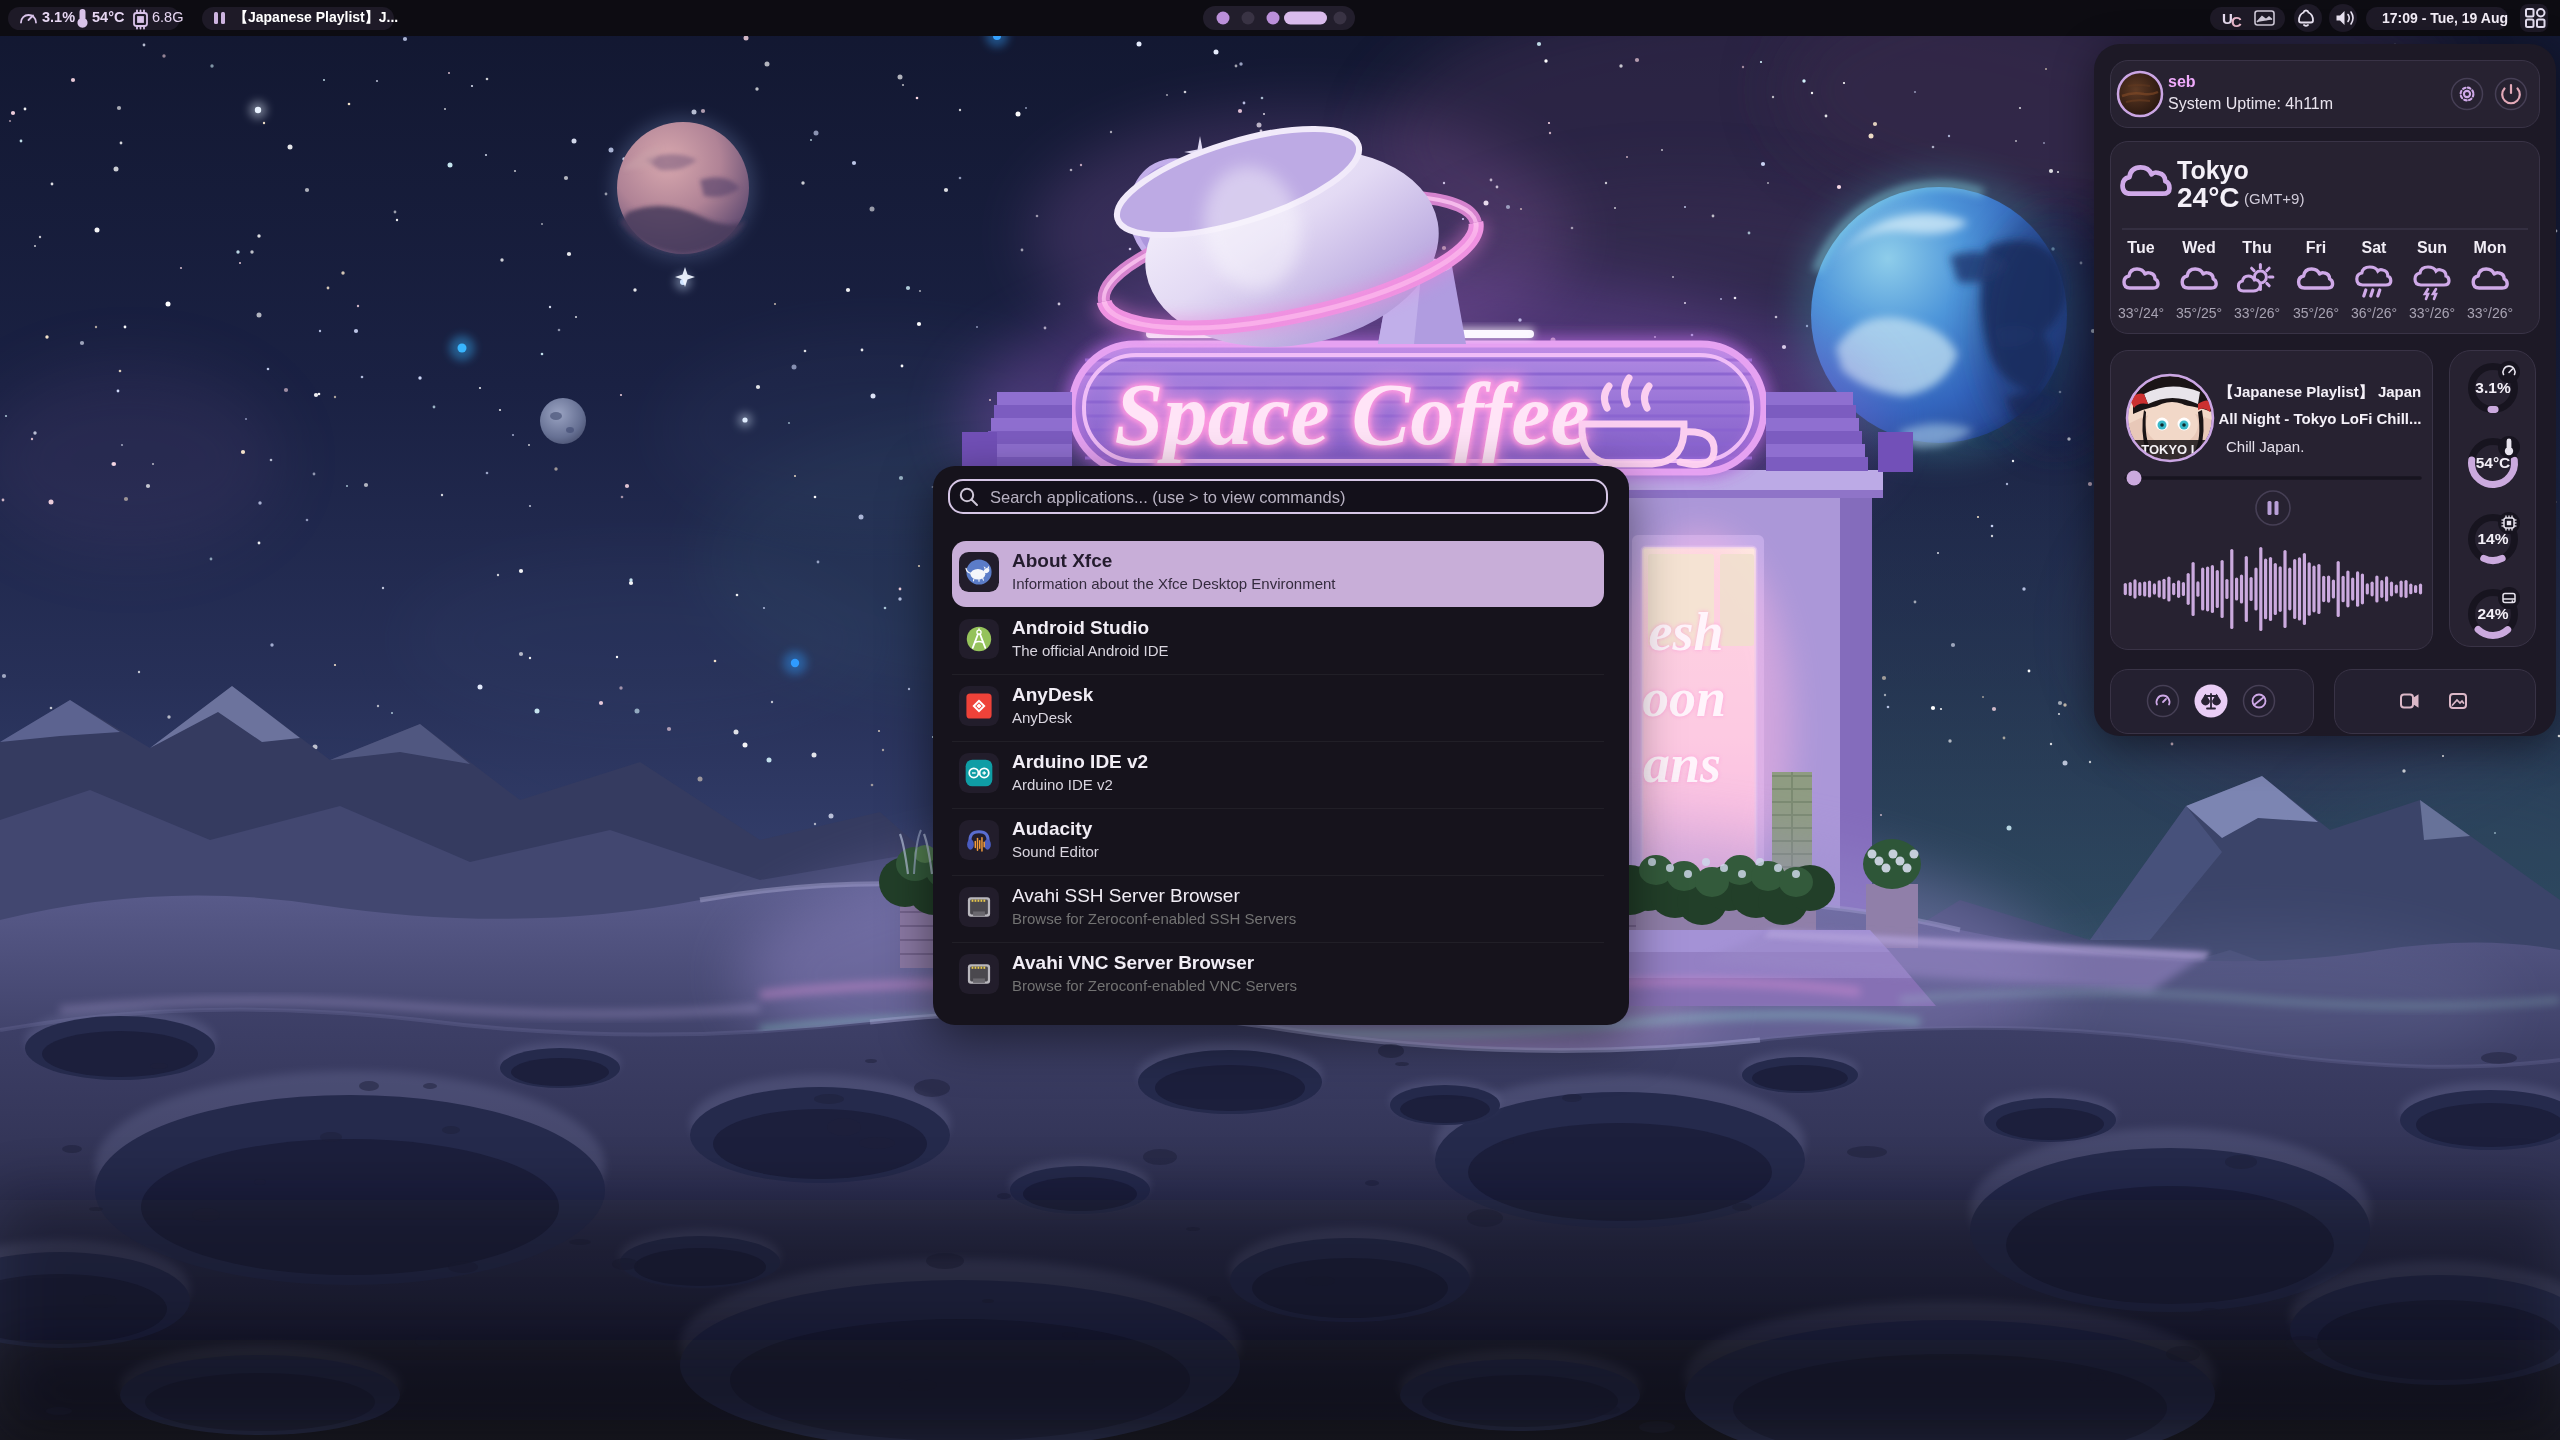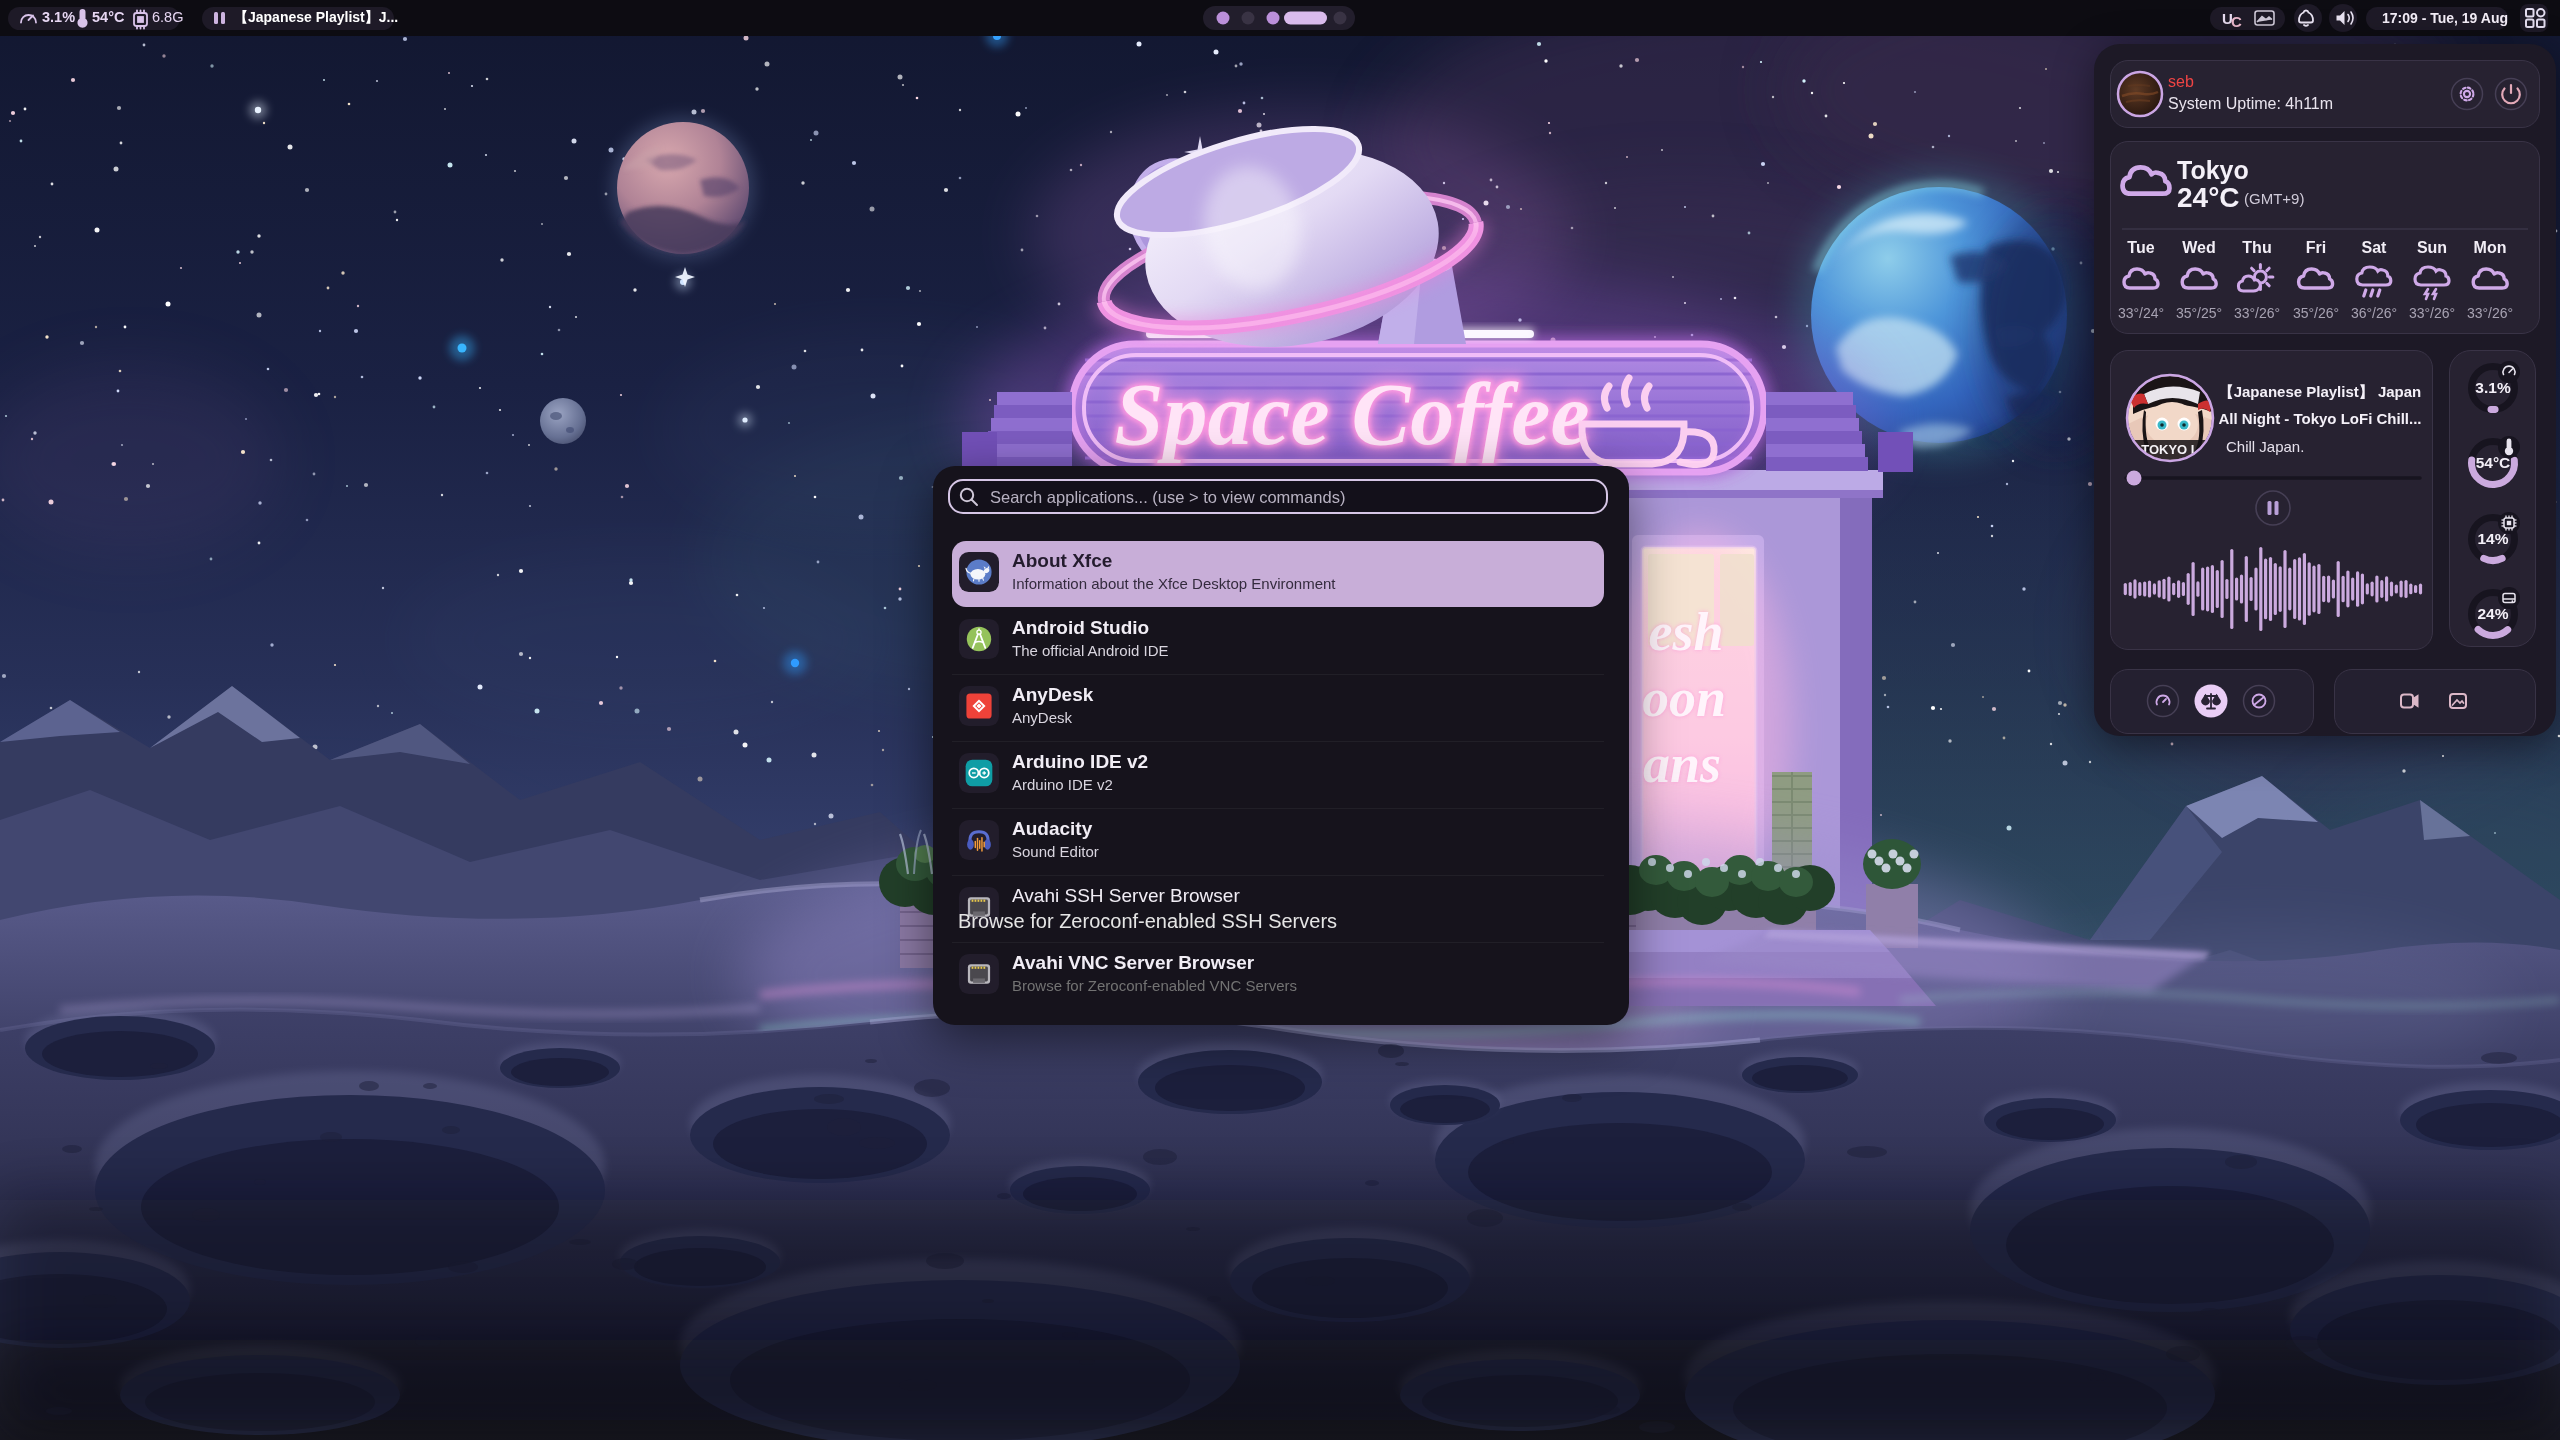--- a/index.html
+++ b/index.html
@@ -1319,21 +1319,21 @@
 <rect x="17" y="17" width="2.4" height="3"></rect>
           <rect x="21" y="17" width="2.4" height="3"></rect>
 <rect x="25" y="17" width="2.4" height="3"></rect>
           <rect x="29" y="17" width="2.4" height="3"></rect>
 <rect x="33" y="17" width="2.4" height="3"></rect>
         </g>
 </g>
     </g>
   </svg>
 <div style="position:absolute;left:1012px;top:885px;font-size:19px;font-weight:normal;color:#f1edf5">Avahi SSH Server Browser</div>
-<div style="position:absolute;left:958px;top:910px;font-size:20px;color:#e5e5e5">Browse for Zeroconf-enabled SSH Servers</div>
+<div style="position:absolute;left:1012px;top:910px;font-size:15px;color:#737373">Browse for Zeroconf-enabled SSH Servers</div>
 <div style="position:absolute;left:952px;top:942px;width:652px;height:1px;background:rgba(255,255,255,0.05)"></div>
 <svg style="position:absolute;left:959px;top:954px" width="40" height="40">
     <g transform="scale(0.7407)">
       <g transform="translate(0 0)">
 <rect width="54" height="54" rx="13" fill="#221d2b"></rect>
 <rect x="12" y="14" width="30" height="26" rx="4" fill="#b9b7bd"></rect>
 <rect x="15" y="17" width="24" height="20" rx="2" fill="#4a484e"></rect>
 <rect x="19" y="33" width="16" height="6" fill="#6a686e"></rect>
 <g fill="#e8c84a">
 <rect x="17" y="17" width="2.4" height="3"></rect>
@@ -1368,21 +1368,21 @@
  <circle cx="401" cy="34" r="15.5" fill="none" stroke="#463f55" stroke-width="1.5"></circle>
  <g fill="none" stroke="#cfa9e8" stroke-width="2.1" stroke-linecap="round">
   <circle cx="357" cy="34" r="3.1"></circle>
   <circle cx="357" cy="34" r="6.4" stroke-dasharray="2.6 2.45"></circle>
  </g>
  <g fill="none" stroke="#e3a9b8" stroke-width="2.2" stroke-linecap="round">
   <path d="M394.5 28.5 A8.8 8.8 0 1 0 407.5 28.5"></path>
   <line x1="401" y1="25" x2="401" y2="33"></line>
  </g>
 </svg>
-<div style="position:absolute;left:2168px;top:73px;font-size:16px;font-weight:normal;color:#ef4444">seb</div>
+<div style="position:absolute;left:2168px;top:73px;font-size:16px;font-weight:bold;color:#f0abfc">seb</div>
 <div style="position:absolute;left:2168px;top:95px;font-size:16px;color:#e9e4ee">System Uptime: 4h11m</div>
 
 <div style="position:absolute;left:2110px;top:141px;width:430px;height:193px;background:#272231;border:1px solid #393346;border-radius:18px"></div>
 <svg style="position:absolute;left:2094px;top:44px" width="466" height="692" viewBox="2094 44 466 692">
  <g transform="translate(2148 185)"></g>
  <g transform="translate(2146 184) scale(1.38)" fill="none" stroke="#cfa9e8" stroke-width="3.4" stroke-linejoin="round" stroke-linecap="round">
       <path d="M-11 7 Q-17 7 -17 1 Q-17 -4 -12 -5 Q-11 -12 -4 -12 Q2 -12 4 -7 Q6 -9 9 -8 Q14 -7 14 -2 Q17 -1 17 3 Q17 7 12 7 Z"></path>
     </g>
  <text x="2177" y="179" font-size="25" font-weight="bold" fill="#f4f0f8" font-family="Liberation Sans">Tokyo</text>
  <text x="2177" y="207" font-size="28" font-weight="bold" fill="#f4f0f8" font-family="Liberation Sans">24°C</text>

